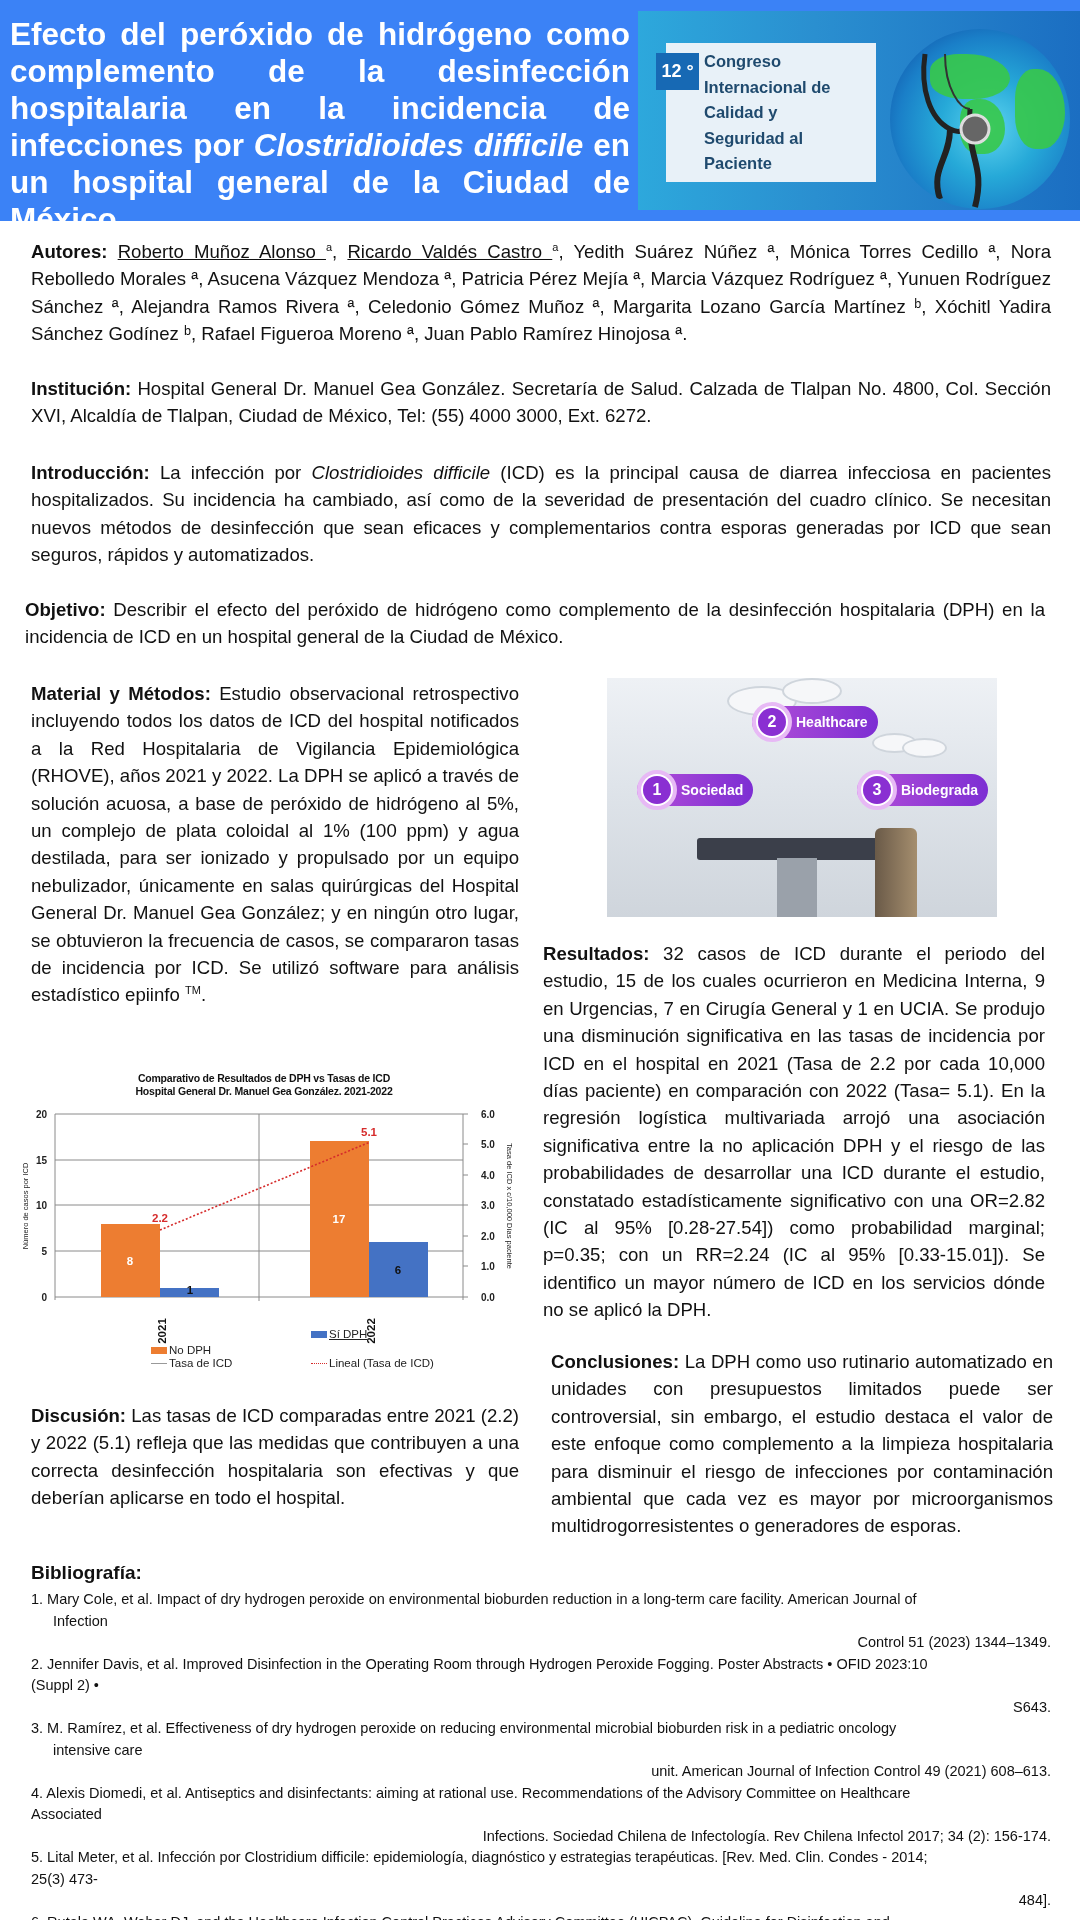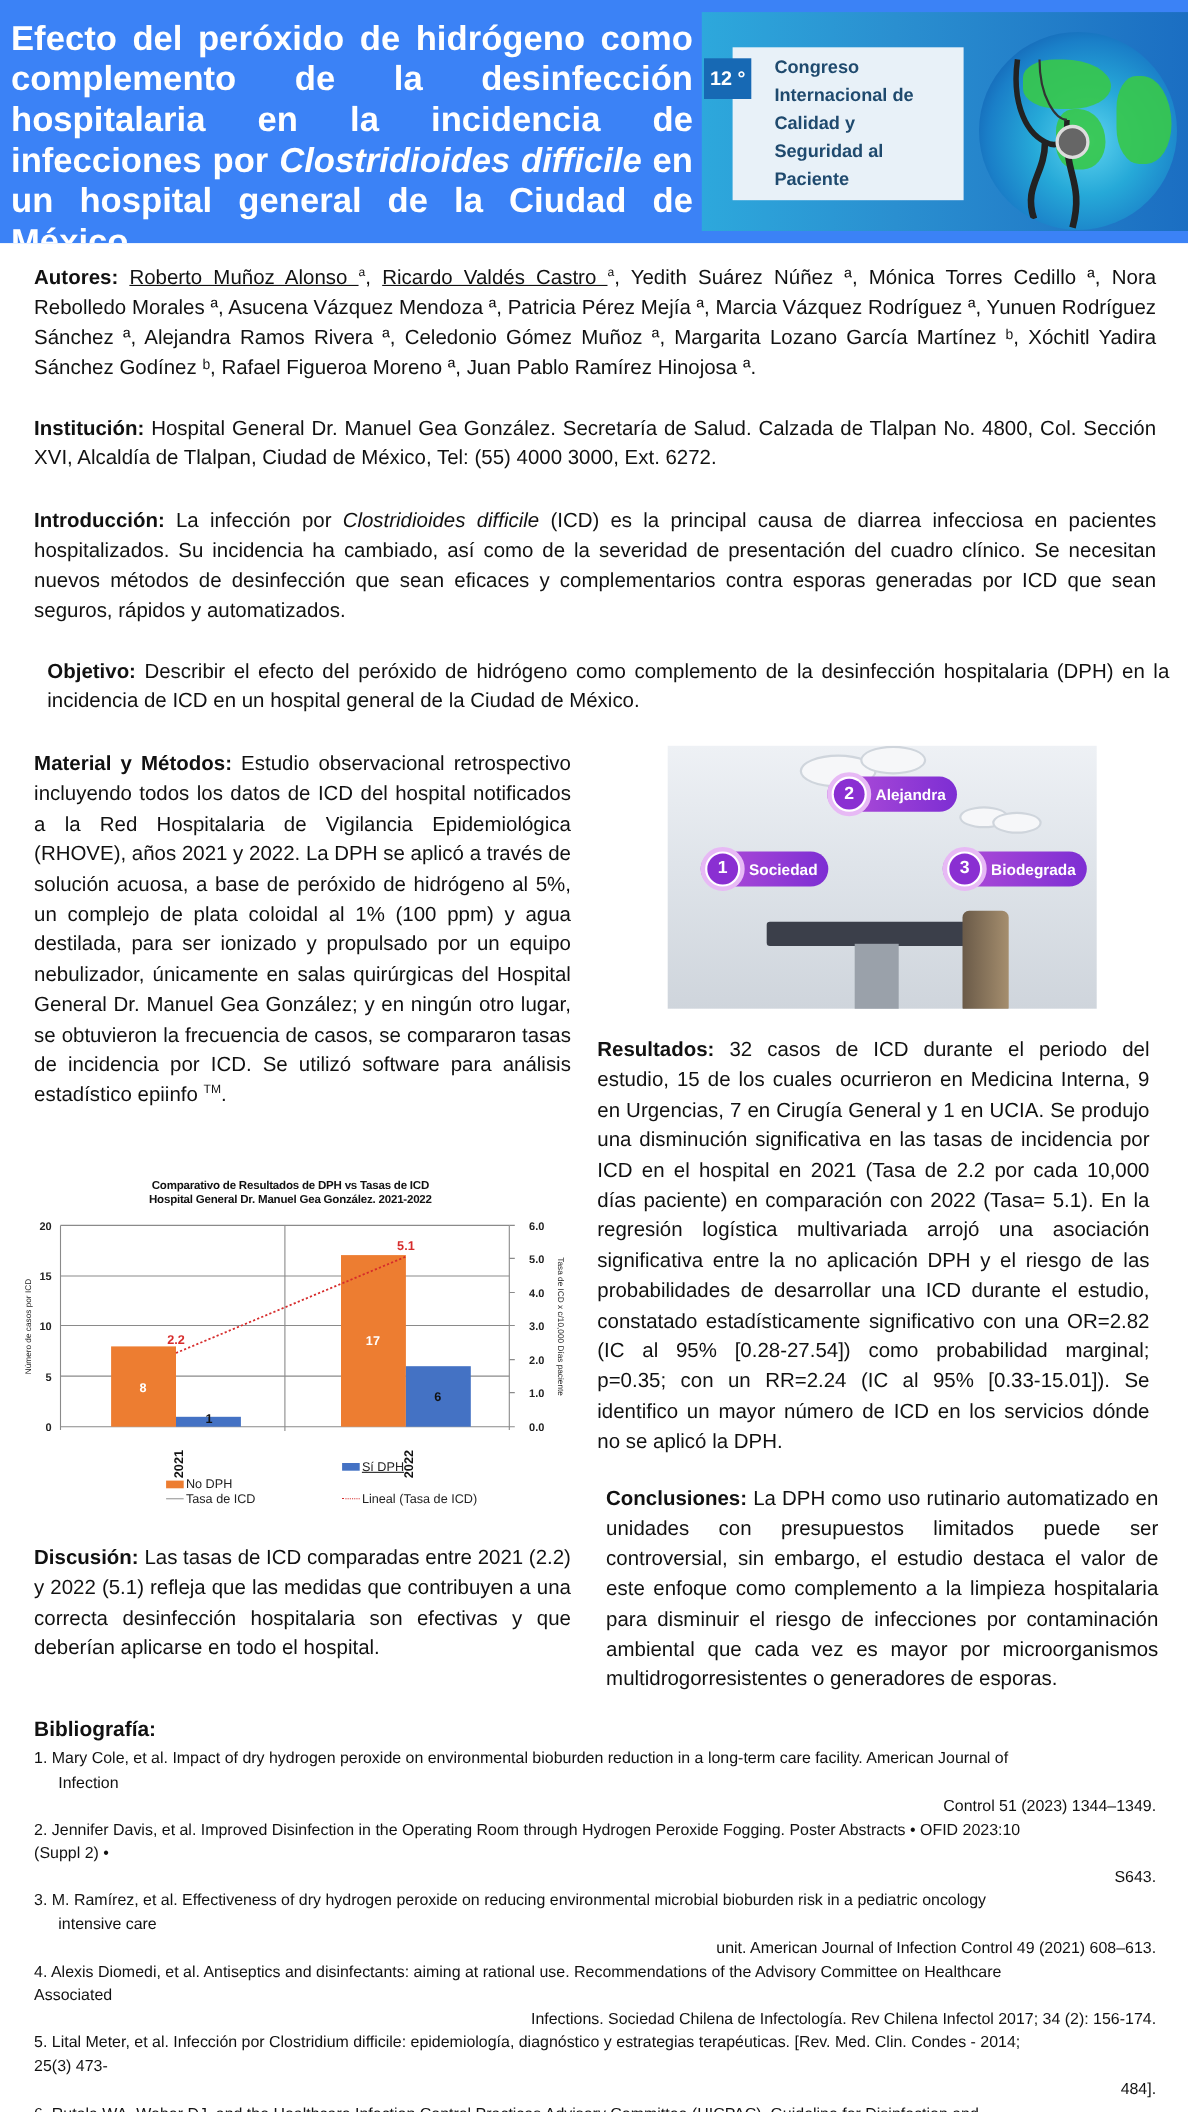--- a/index.html
+++ b/index.html
@@ -7,21 +7,21 @@
   body { font-family: "Liberation Sans", sans-serif; color: #111; position: relative; }
 
   
   .header { position: absolute; left: 0; top: 0; width: 1080px; height: 221px; background: #3b82f6; overflow: hidden; }
   .title { position: absolute; left: 10px; top: 16px; width: 620px; height: 205px; overflow: hidden;
            color: #fff; font-weight: bold; font-size: 31.5px; line-height: 37px; text-align: justify; text-align-last: justify; }
   .title span.it { font-style: italic; }
   .banner { position: absolute; left: 638px; top: 11px; width: 442px; height: 199px;
             background: linear-gradient(90deg, #2da8dc 0%, #2a8fd0 40%, #1b6ec2 100%); }
   .banner-card { position: absolute; left: 28px; top: 32px; width: 210px; height: 139px; background: #e8f1f8; }
-  .badge12 { position: absolute; left: 2px; top: 42px; width: 43px; height: 37px; background: #1769b4;
+  .badge12 { position: absolute; left: 18px; top: 42px; width: 43px; height: 37px; background: #1769b4;
              color: #fff; font-weight: bold; font-size: 18px; line-height: 37px; text-align: center; }
   .congress { position: absolute; left: 66px; top: 38px; width: 170px; color: #1f4a6e;
               font-weight: bold; font-size: 16.5px; line-height: 25.5px; }
   .globe { position: absolute; left: 252px; top: 18px; width: 180px; height: 180px; border-radius: 50%;
            background: radial-gradient(circle at 55% 55%, #5fd4f0 0%, #26a9d8 35%, #1a7fc8 65%, #0d3f9a 100%); overflow: hidden; }
   .land { position: absolute; background: #37c84a; border-radius: 40% 60% 50% 45%; opacity: .9; }
 
   
   .p { position: absolute; font-size: 18.6px; line-height: 27.4px; text-align: justify; color: #111; }
   .p b { font-weight: bold; }
@@ -97,21 +97,21 @@
 </div>
 
 <div class="p" style="left:31px;top:375px;width:1020px;">
   <b>Institución:</b><span> Hospital General Dr. Manuel Gea González. Secretaría de Salud. Calzada de Tlalpan No. 4800, Col. Sección XVI, Alcaldía de Tlalpan,  Ciudad de México, Tel: (55) 4000 3000, Ext. 6272.</span>
 </div>
 
 <div class="p" style="left:31px;top:459px;width:1020px;">
   <b>Introducción:</b><span> La infección por </span><i>Clostridioides difficile</i><span> (ICD) es la principal causa de diarrea infecciosa en pacientes hospitalizados. Su incidencia ha cambiado, así como de la severidad de presentación del cuadro clínico. Se necesitan nuevos métodos de desinfección que sean eficaces y complementarios contra esporas generadas por ICD que sean seguros, rápidos y automatizados.</span>
 </div>
 
-<div class="p" style="left:43px;top:596px;width:1020px;">
+<div class="p" style="left:25px;top:596px;width:1020px;">
   <b>Objetivo:</b><span> Describir el efecto del peróxido de hidrógeno como complemento de la desinfección hospitalaria (DPH) en la incidencia de ICD en un hospital general de la Ciudad de México.</span>
 </div>
 
 <div class="p" style="left:31px;top:680px;width:488px;">
   <b>Material y Métodos:</b><span> Estudio observacional retrospectivo incluyendo todos los datos de ICD del hospital notificados a la Red Hospitalaria de Vigilancia Epidemiológica (RHOVE), años 2021 y 2022. La DPH se aplicó a través de solución acuosa, a base de peróxido de hidrógeno al 5%, un complejo de plata coloidal al 1% (100 ppm) y agua destilada, para ser ionizado y propulsado por un equipo nebulizador, únicamente en salas quirúrgicas del Hospital General Dr. Manuel Gea González; y en ningún otro lugar, se obtuvieron la frecuencia de casos, se compararon tasas de incidencia por ICD. Se utilizó software para análisis estadístico epiinfo </span><sup>TM</sup><span>.</span>
 </div>
 
 <div class="photo">
   <div class="lamp" style="left:120px;top:8px;width:70px;height:30px;"></div>
   <div class="lamp" style="left:175px;top:0px;width:60px;height:26px;"></div>
@@ -123,21 +123,21 @@
   <div class="pill" style="left:30px;top:96px;">
     <div class="num">
         <span>1</span>
       </div>
     <span>Sociedad</span>
   </div>
   <div class="pill" style="left:145px;top:28px;">
     <div class="num">
         <span>2</span>
       </div>
-    <span>Alejandra</span>
+    <span>Healthcare</span>
   </div>
   <div class="pill" style="left:250px;top:96px;">
     <div class="num">
         <span>3</span>
       </div>
     <span>Biodegrada</span>
   </div>
 </div>
 
 <div class="p" style="left:543px;top:940px;width:502px;">

